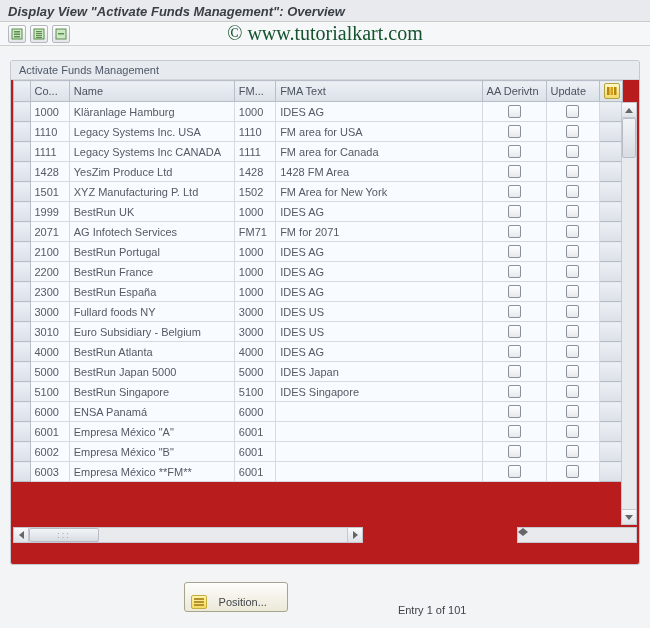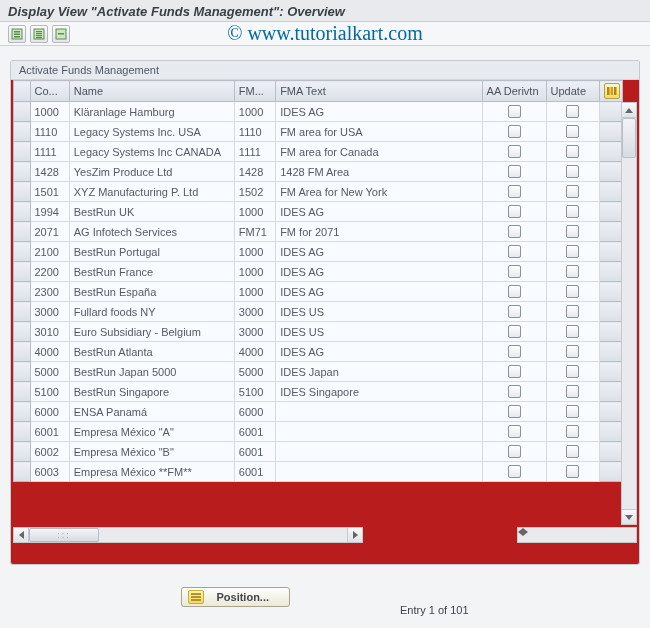--- a/index.html
+++ b/index.html
@@ -43,21 +43,21 @@
     border-radius: 2px;
     display: flex; align-items: center; justify-content: center;
     cursor: default;
   }
   .tbtn svg { width: 12px; height: 12px; }
   .watermark {
     position: absolute;
     top: 22px; left: 0; right: 0;
     text-align: center;
     font-size: 20px;
-    color: #0369a1;
+    color: #14532d;
     font-family: Georgia, serif;
     pointer-events: none;
     z-index: 5;
   }
   .panel {
     margin: 14px 10px 0 10px;
     background: #b91c1c;
     border: 1px solid #c6cad0;
     border-radius: 3px;
     position: relative;
@@ -189,25 +189,24 @@
     justify-content: center;
     gap: 110px;
   }
   .posbtn {
     display: inline-flex;
     align-items: center;
     gap: 12px;
     background: linear-gradient(#fdfdfb,#ece9d8);
     border: 1px solid #a8a38c;
     border-radius: 3px;
-    padding: 2px 20px 2px 6px;
+    padding: 12px 20px 2px 6px;
     font-size: 11px;
     color: #42464c;
     box-shadow: 0 1px 0 #fff inset;
-    font-weight: bold;
   }
   .posbtn .ico {
     width: 16px; height: 14px;
     background: linear-gradient(#fef7a8,#f3da5e);
     border:1px solid #c6ad3a;
     border-radius:2px;
     display:flex;align-items:center;justify-content:center;
   }
   .entrytxt { font-size: 11px; color: #3f434a; margin-top: 26px; }
   .tri { width:0;height:0;border-left:4px solid transparent;border-right:4px solid transparent; }
@@ -342,21 +341,21 @@
               <td>1501</td>
               <td>XYZ Manufacturing P. Ltd</td>
               <td>1502</td>
               <td>FM Area for New York</td>
               <td class="center"><span class="sapcheck"></span></td>
               <td class="center"><span class="sapcheck"></span></td>
               <td class="rowhdr"></td>
             </tr>
             <tr>
               <td class="rowhdr"></td>
-              <td>1994</td>
+              <td>1999</td>
               <td>BestRun UK</td>
               <td>1000</td>
               <td>IDES AG</td>
               <td class="center"><span class="sapcheck"></span></td>
               <td class="center"><span class="sapcheck"></span></td>
               <td class="rowhdr"></td>
             </tr>
             <tr>
               <td class="rowhdr"></td>
               <td>2071</td>

